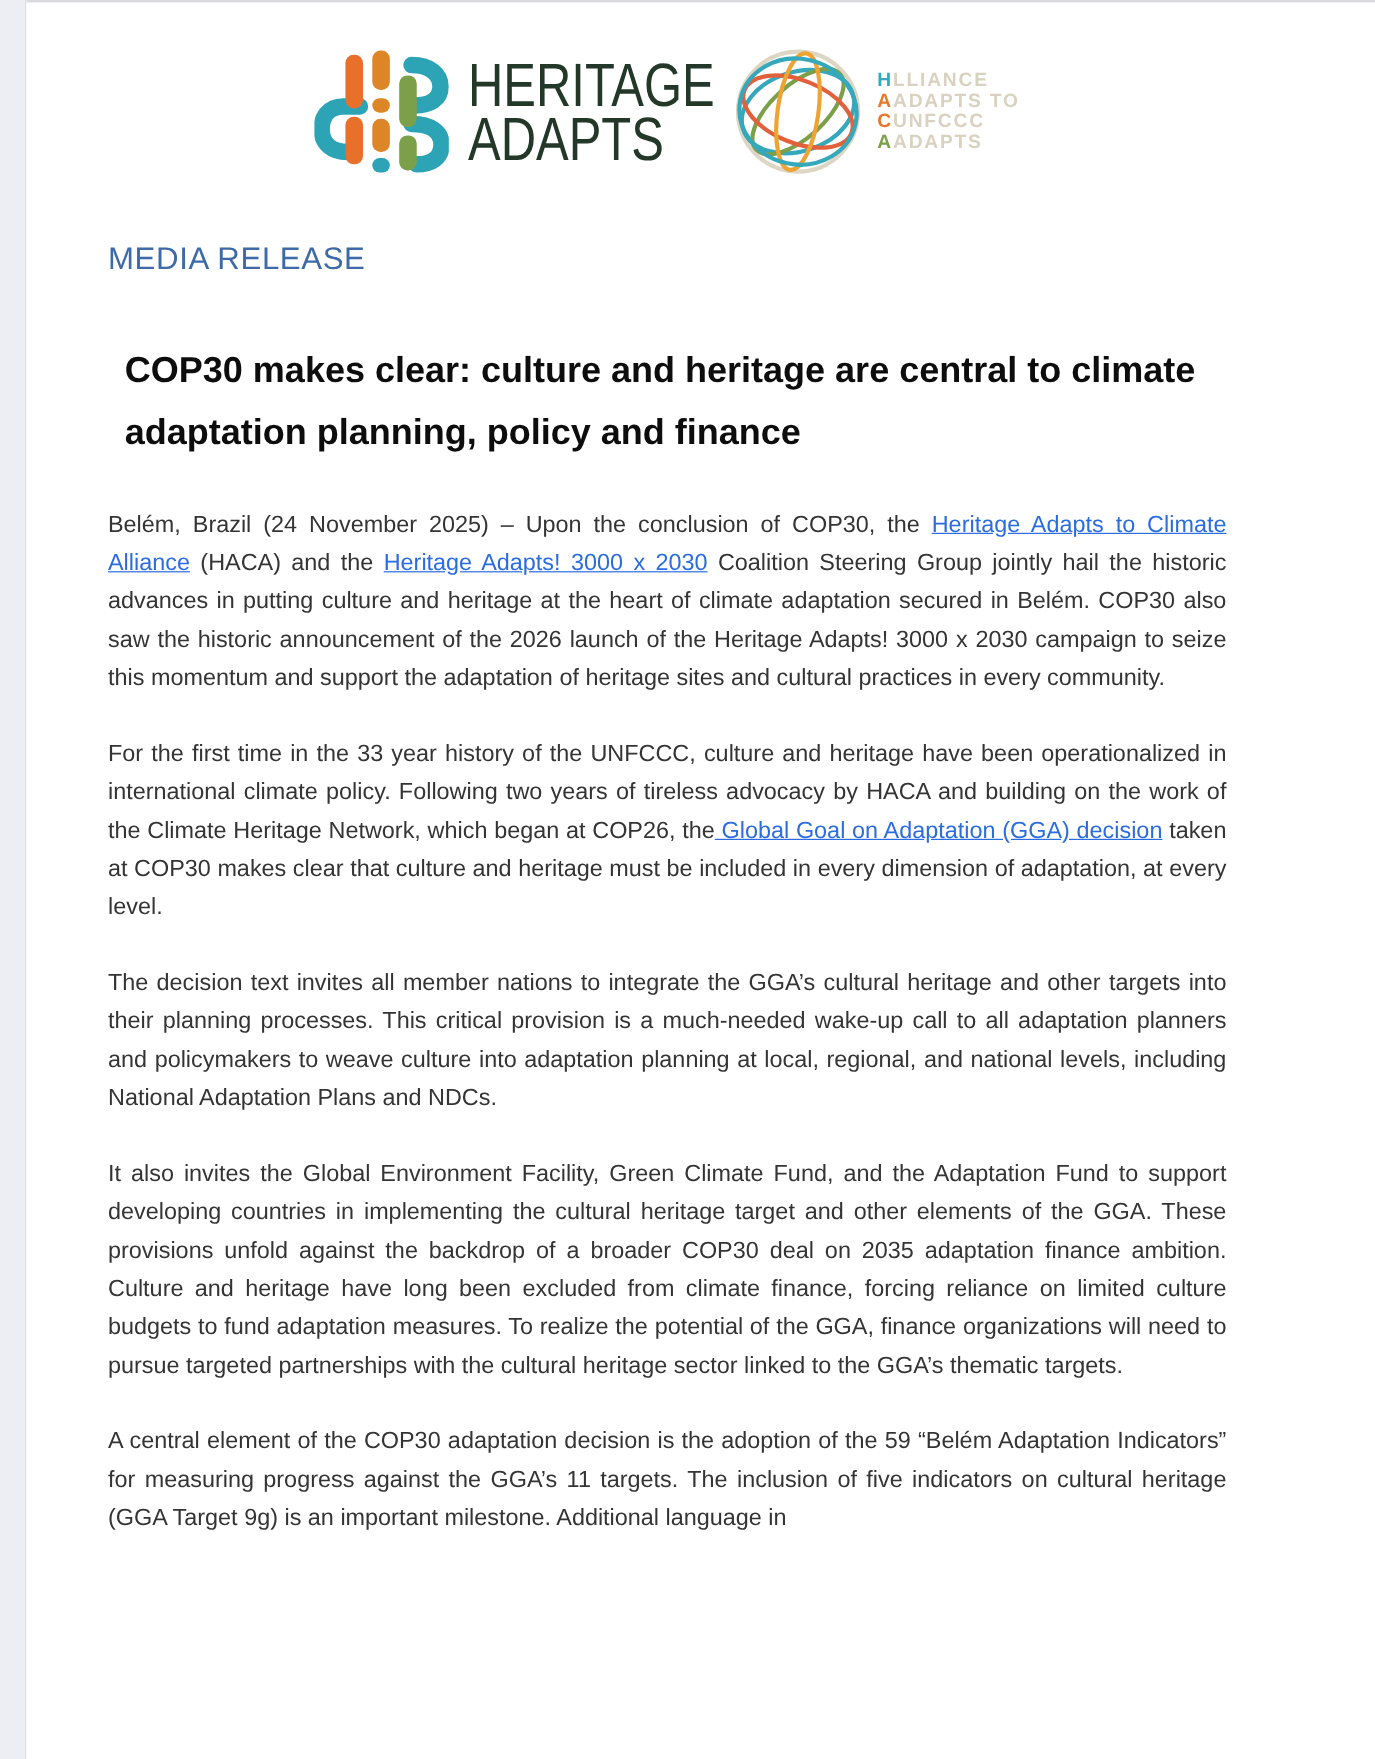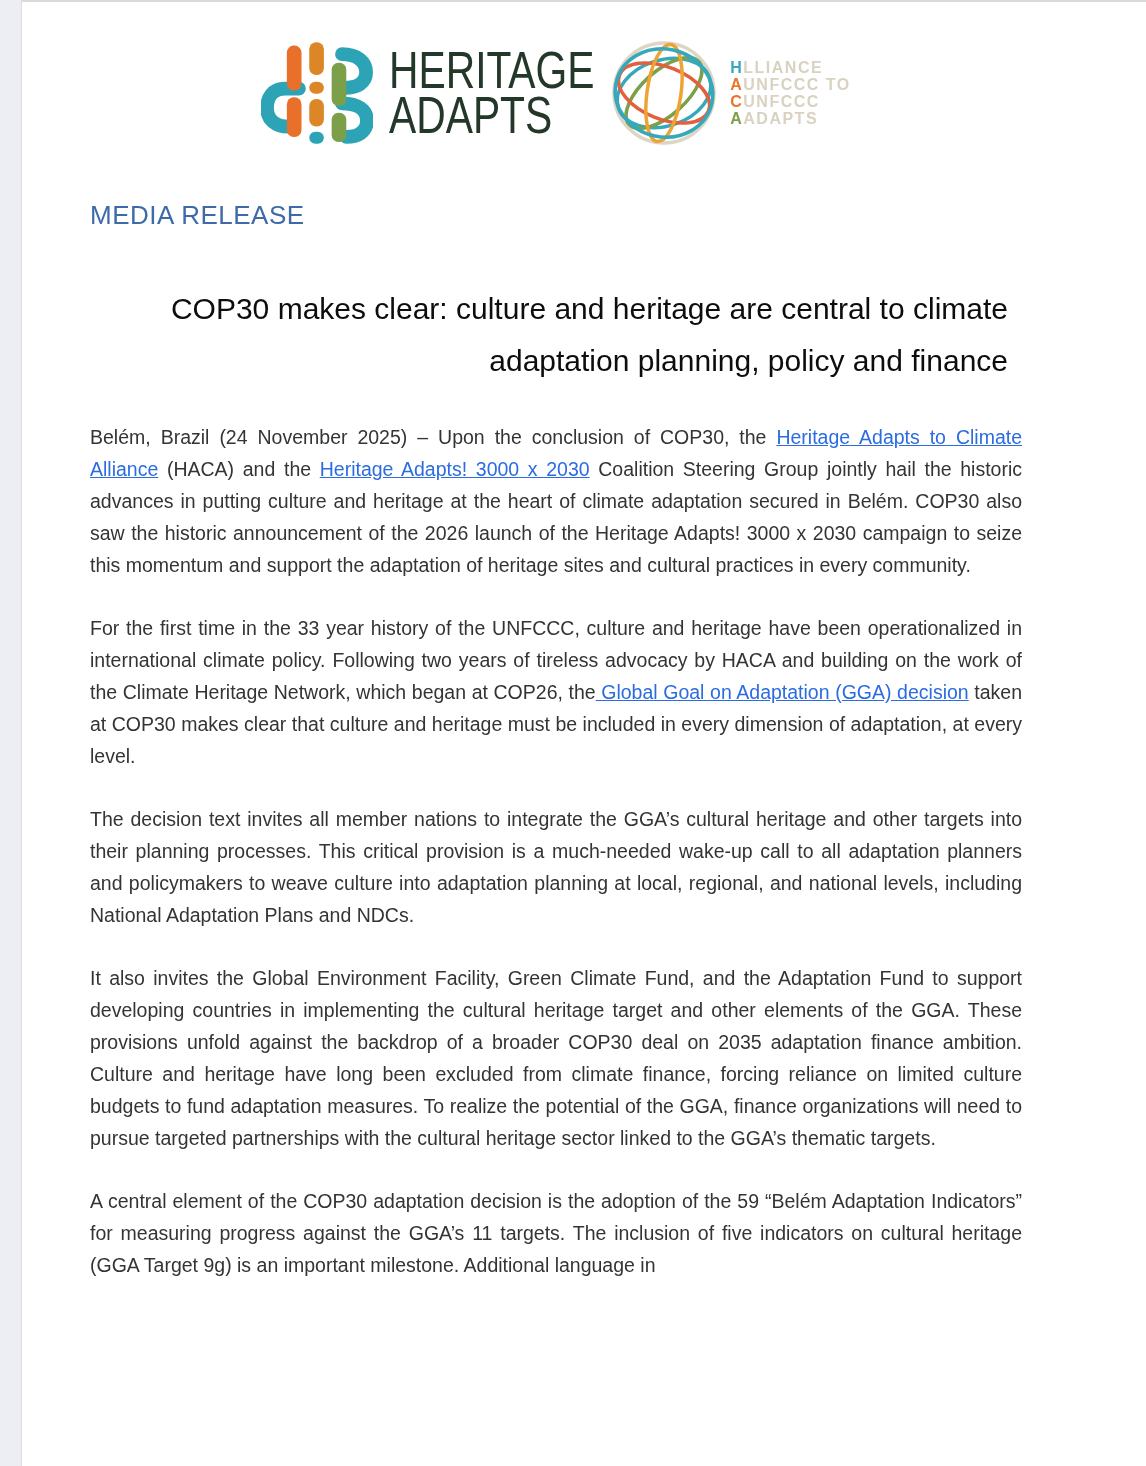--- a/index.html
+++ b/index.html
@@ -52,22 +52,22 @@
     margin-top: 46px;
     display: flex; justify-content: space-between; align-items: flex-end;
     color: var(--header-color, #3e6ba8);
     font-size: 26px; letter-spacing: 0.5px;
     padding-right: 14px;
   }
 
   
   .headline {
     margin-top: 52px;
-    text-align: right;
-    font-size: 30px; line-height: 52px; font-weight: normal;
+    text-align: left;
+    font-size: 30px; line-height: 52px; font-weight: bold;
     color: #0d0d0d;
     padding: 0 14px;
   }
 
   
   .body-text {
     margin-top: 34px;
     font-size: 19.5px; line-height: 32px;
     color: #343434;
     text-align: justify;
@@ -129,21 +129,21 @@
           <ellipse class="g-teal" cx="56" cy="56" rx="48" ry="33" fill="none" stroke-width="3.5" transform="rotate(-18 56 56)"></ellipse>
           <ellipse class="g-green" cx="56" cy="56" rx="47" ry="22" fill="none" stroke-width="3.5" transform="rotate(-42 56 56)"></ellipse>
           <ellipse class="g-red" cx="56" cy="56" rx="48" ry="26" fill="none" stroke-width="3.5" transform="rotate(22 56 56)"></ellipse>
           <ellipse class="g-gold" cx="56" cy="56" rx="17" ry="49" fill="none" stroke-width="3.5" transform="rotate(8 56 56)"></ellipse>
           <ellipse class="g-teal" cx="56" cy="56" rx="49" ry="44" fill="none" stroke-width="3.5" transform="rotate(12 56 56)"></ellipse>
         </svg>
       </div>
 
       <div class="haca" id="haca-lines">
           <div><span style="color: rgb(53, 168, 187);">H</span><span class="rest">LLIANCE</span></div>
-          <div><span style="color: rgb(232, 119, 46);">A</span><span class="rest">UNFCCC TO</span></div>
+          <div><span style="color: rgb(232, 119, 46);">A</span><span class="rest">ADAPTS TO</span></div>
           <div><span style="color: rgb(232, 119, 46);">C</span><span class="rest">UNFCCC</span></div>
           <div><span style="color: rgb(124, 160, 74);">A</span><span class="rest">ADAPTS</span></div>
         </div>
     </header>
 
     <div class="meta-row">
       <span>MEDIA RELEASE</span>
     </div>
 
     <h1 class="headline">COP30 makes clear: culture and heritage are central to climate adaptation planning, policy and finance</h1>

